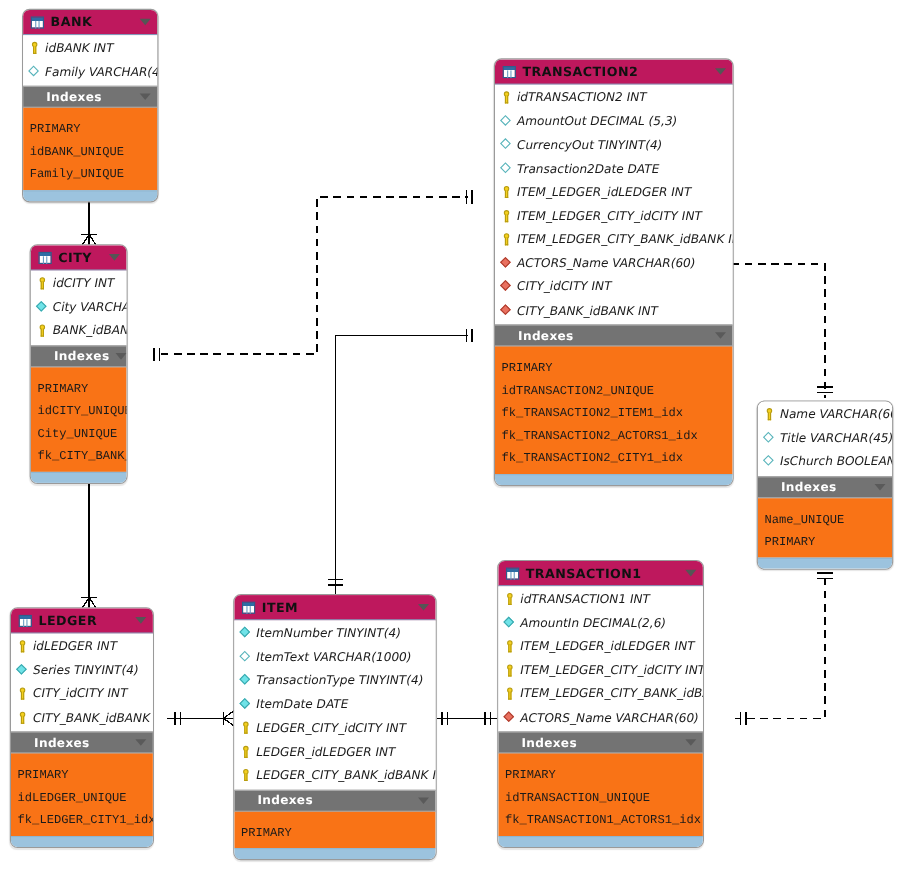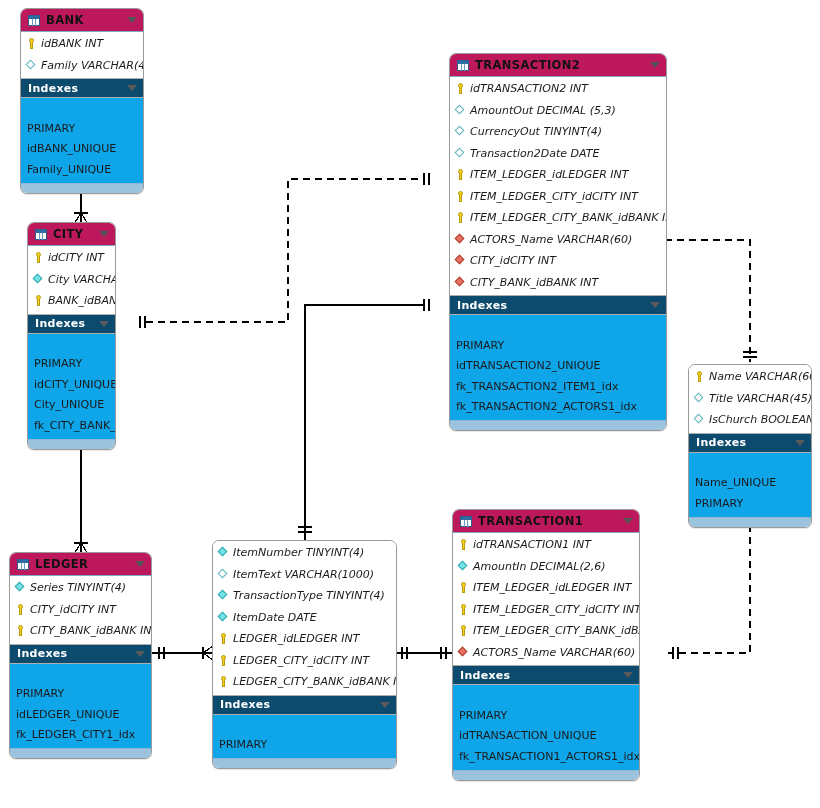--- a/index.html
+++ b/index.html
@@ -72,30 +72,30 @@
   .ico-d-hollow:before{
     content:"";position:absolute;left:1px;top:1px;width:7px;height:7px;
     background:#ffffff;border:1px solid #58b4bb;transform:rotate(45deg);box-sizing:border-box;
   }
   
   .ico-d-red:before{
     content:"";position:absolute;left:1px;top:1px;width:7px;height:7px;
     background:#e9705f;border:1px solid #ad3c2d;transform:rotate(45deg);box-sizing:border-box;
   }
   .idx-header{
-    background:#0c4a6e;height:20px;display:flex;align-items:center;
-    padding:0 6px 0 7px;border-top:1px solid #aeaeae;border-bottom:1px solid #aeaeae;
+    background:#737373;height:20px;display:flex;align-items:center;
+    padding:0 6px 0 21px;border-top:1px solid #aeaeae;border-bottom:1px solid #aeaeae;
     box-sizing:border-box;
   }
   .idx-title{font-size:11px;font-weight:bold;color:#ffffff;flex:1 1 auto;letter-spacing:.3px;}
   .idx-caret{
     width:0;height:0;border-left:5px solid transparent;border-right:5px solid transparent;
     border-top:6px solid #5a5a5a;flex:0 0 auto;margin-left:6px;
   }
-  .idx-list{background:#0ea5e9;padding:20px 0 3px 0;}
+  .idx-list{background:#f97316;padding:10px 0 3px 0;font-family:Liberation Mono, monospace;}
   .idx-row{height:20.5px;display:flex;align-items:center;padding-left:6px;
            font-size:11px;color:#1a1a1a;white-space:nowrap;}
   .tbl-footer{background:#9cc3de;height:9px;border-top:1px solid #8fb5d0;}
 </style>
 </head>
 <body>
 
 <div id="canvas">
 
   <svg id="lines" viewBox="0 0 820 808" xmlns="http://www.w3.org/2000/svg">
@@ -278,20 +278,21 @@
         </div>
         <div class="idx-header">
           <span class="idx-title">Indexes</span>
           <span class="idx-caret"></span>
         </div>
         <div class="idx-list">
           <div class="idx-row">PRIMARY</div>
           <div class="idx-row">idTRANSACTION2_UNIQUE</div>
           <div class="idx-row">fk_TRANSACTION2_ITEM1_idx</div>
           <div class="idx-row">fk_TRANSACTION2_ACTORS1_idx</div>
+          <div class="idx-row">fk_TRANSACTION2_CITY1_idx</div>
         </div>
         <div class="tbl-footer"></div>
       </div>
       <div class="table-node" style="left: 688px; top: 364px; width: 124px;">
         <div class="cols">
           <div class="col-row">
             <span class="col-ico ico-pk"></span>
             <span>Name VARCHAR(60)</span>
           </div>
           <div class="col-row">
@@ -306,27 +307,31 @@
         <div class="idx-header">
           <span class="idx-title">Indexes</span>
           <span class="idx-caret"></span>
         </div>
         <div class="idx-list">
           <div class="idx-row">Name_UNIQUE</div>
           <div class="idx-row">PRIMARY</div>
         </div>
         <div class="tbl-footer"></div>
       </div>
-      <div class="table-node" style="left: 9px; top: 552px; width: 143px;">
+      <div class="table-node" style="left: 9px; top: 552px; width: 131px;">
         <div class="tbl-header">
           <span class="tbl-icon"></span>
           <span class="tbl-title">LEDGER</span>
           <span class="caret"></span>
         </div>
         <div class="cols">
+          <div class="col-row">
+            <span class="col-ico ico-pk"></span>
+            <span>idLEDGER INT</span>
+          </div>
           <div class="col-row">
             <span class="col-ico ico-d-cyan"></span>
             <span>Series TINYINT(4)</span>
           </div>
           <div class="col-row">
             <span class="col-ico ico-pk"></span>
             <span>CITY_idCITY INT</span>
           </div>
           <div class="col-row">
             <span class="col-ico ico-pk"></span>
@@ -338,44 +343,49 @@
           <span class="idx-caret"></span>
         </div>
         <div class="idx-list">
           <div class="idx-row">PRIMARY</div>
           <div class="idx-row">idLEDGER_UNIQUE</div>
           <div class="idx-row">fk_LEDGER_CITY1_idx</div>
         </div>
         <div class="tbl-footer"></div>
       </div>
       <div class="table-node" style="left: 212px; top: 540px; width: 185px;">
+        <div class="tbl-header">
+          <span class="tbl-icon"></span>
+          <span class="tbl-title">ITEM</span>
+          <span class="caret"></span>
+        </div>
         <div class="cols">
           <div class="col-row">
             <span class="col-ico ico-d-cyan"></span>
             <span>ItemNumber TINYINT(4)</span>
           </div>
           <div class="col-row">
             <span class="col-ico ico-d-hollow"></span>
             <span>ItemText VARCHAR(1000)</span>
           </div>
           <div class="col-row">
             <span class="col-ico ico-d-cyan"></span>
             <span>TransactionType TINYINT(4)</span>
           </div>
           <div class="col-row">
             <span class="col-ico ico-d-cyan"></span>
             <span>ItemDate DATE</span>
           </div>
           <div class="col-row">
             <span class="col-ico ico-pk"></span>
+            <span>LEDGER_CITY_idCITY INT</span>
+          </div>
+          <div class="col-row">
+            <span class="col-ico ico-pk"></span>
             <span>LEDGER_idLEDGER INT</span>
-          </div>
-          <div class="col-row">
-            <span class="col-ico ico-pk"></span>
-            <span>LEDGER_CITY_idCITY INT</span>
           </div>
           <div class="col-row">
             <span class="col-ico ico-pk"></span>
             <span>LEDGER_CITY_BANK_idBANK INT</span>
           </div>
         </div>
         <div class="idx-header">
           <span class="idx-title">Indexes</span>
           <span class="idx-caret"></span>
         </div>

